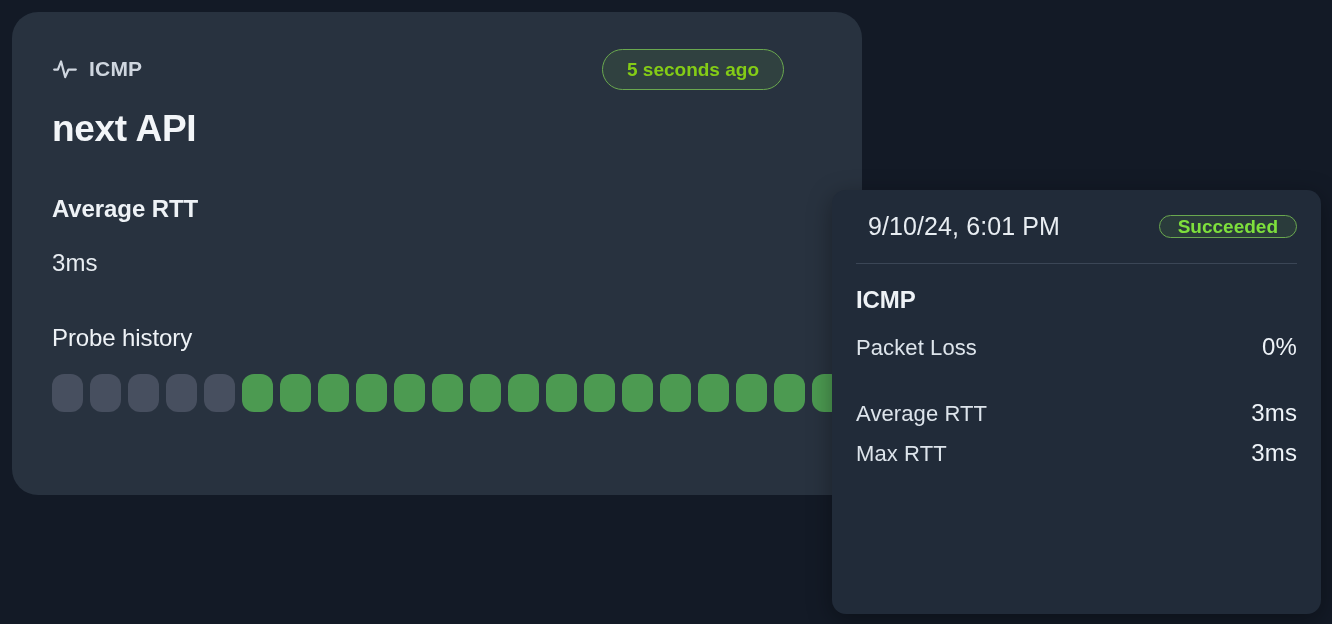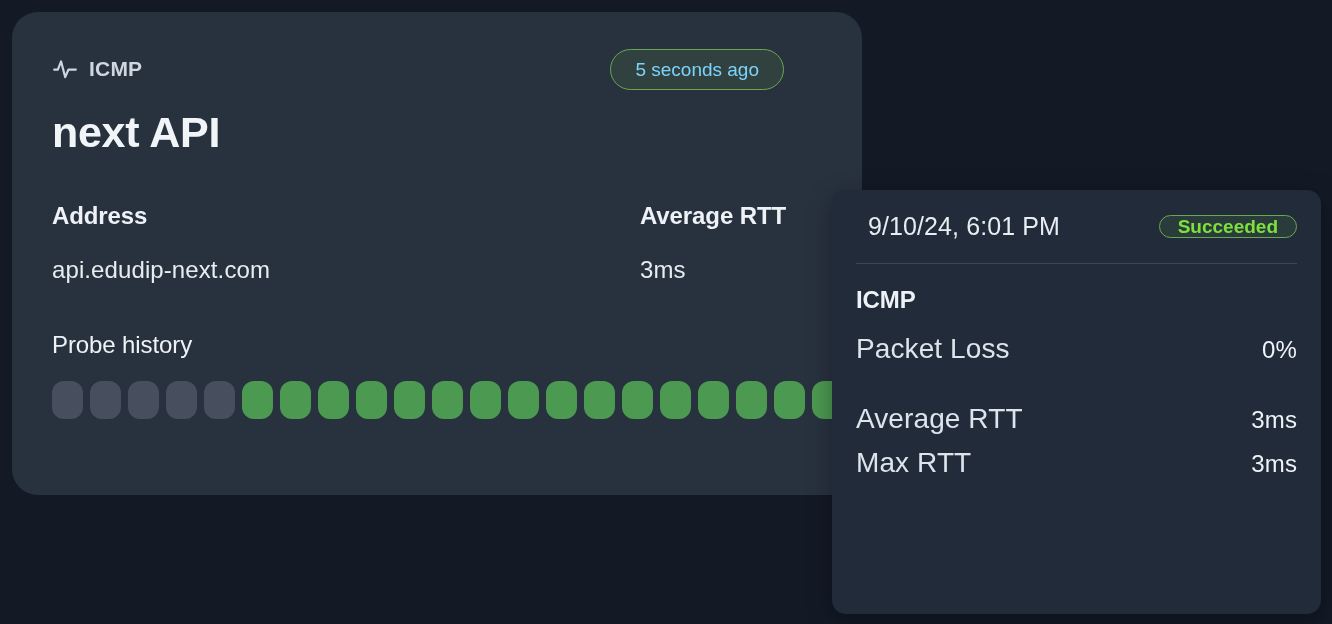--- a/index.html
+++ b/index.html
@@ -60,32 +60,32 @@
     font-size: 21px;
     font-weight: 700;
     color: #cfd6df;
     letter-spacing: 0.2px;
   }
 
   .freshness-pill {
     margin-right: 38px;
     border: 1.6px solid #6aa84f;
     background: rgba(106, 168, 79, 0.13);
-    color: #7dd3fc;
+    color: #84cc16;
     font-size: 19px;
-    font-weight: 400;
+    font-weight: 700;
     padding: 10px 24px;
     border-radius: 22px;
     line-height: 1;
     white-space: nowrap;
   }
 
   .monitor-title {
     margin-top: 22px;
-    font-size: 43px;
+    font-size: 37px;
     font-weight: 700;
     color: #f2f5f8;
     letter-spacing: -0.3px;
   }
 
   
   .metrics {
     margin-top: 45px;
     display: flex;
   }
@@ -184,21 +184,21 @@
   }
 
   .kv-row {
     display: flex;
     align-items: baseline;
     justify-content: space-between;
     padding: 6px 0;
   }
 
   .kv-key {
-    font-size: 28px;
+    font-size: 22px;
     font-weight: 400;
     color: #dde4eb;
     letter-spacing: 0.1px;
   }
 
   .kv-val {
     font-size: 24px;
     font-weight: 400;
     color: #eef3f8;
     letter-spacing: 0.1px;
@@ -216,24 +216,20 @@
           <path d="M2 12.5 H5.4 L8.4 5 L12.2 19.5 L15.2 12.5 H22" stroke="#cfd6df" stroke-width="2" stroke-linecap="round" stroke-linejoin="round"></path>
         </svg>
         <span class="protocol-label">ICMP</span>
       </div>
       <div class="freshness-pill">5 seconds ago</div>
     </div>
 
     <div class="monitor-title">next API</div>
 
     <div class="metrics">
-      <div class="metric-col">
-        <div class="metric-label">Address</div>
-        <div class="metric-value">api.edudip-next.com</div>
-      </div>
       <div class="metric-col narrow">
         <div class="metric-label">Average RTT</div>
         <div class="metric-value">3ms</div>
       </div>
     </div>
 
     <div class="probe-section">
       <div class="probe-heading">Probe history</div>
       <div class="probe-bars" id="probe-bars">
           <div class="probe-bar" style="background: rgb(71, 79, 95);"></div>

